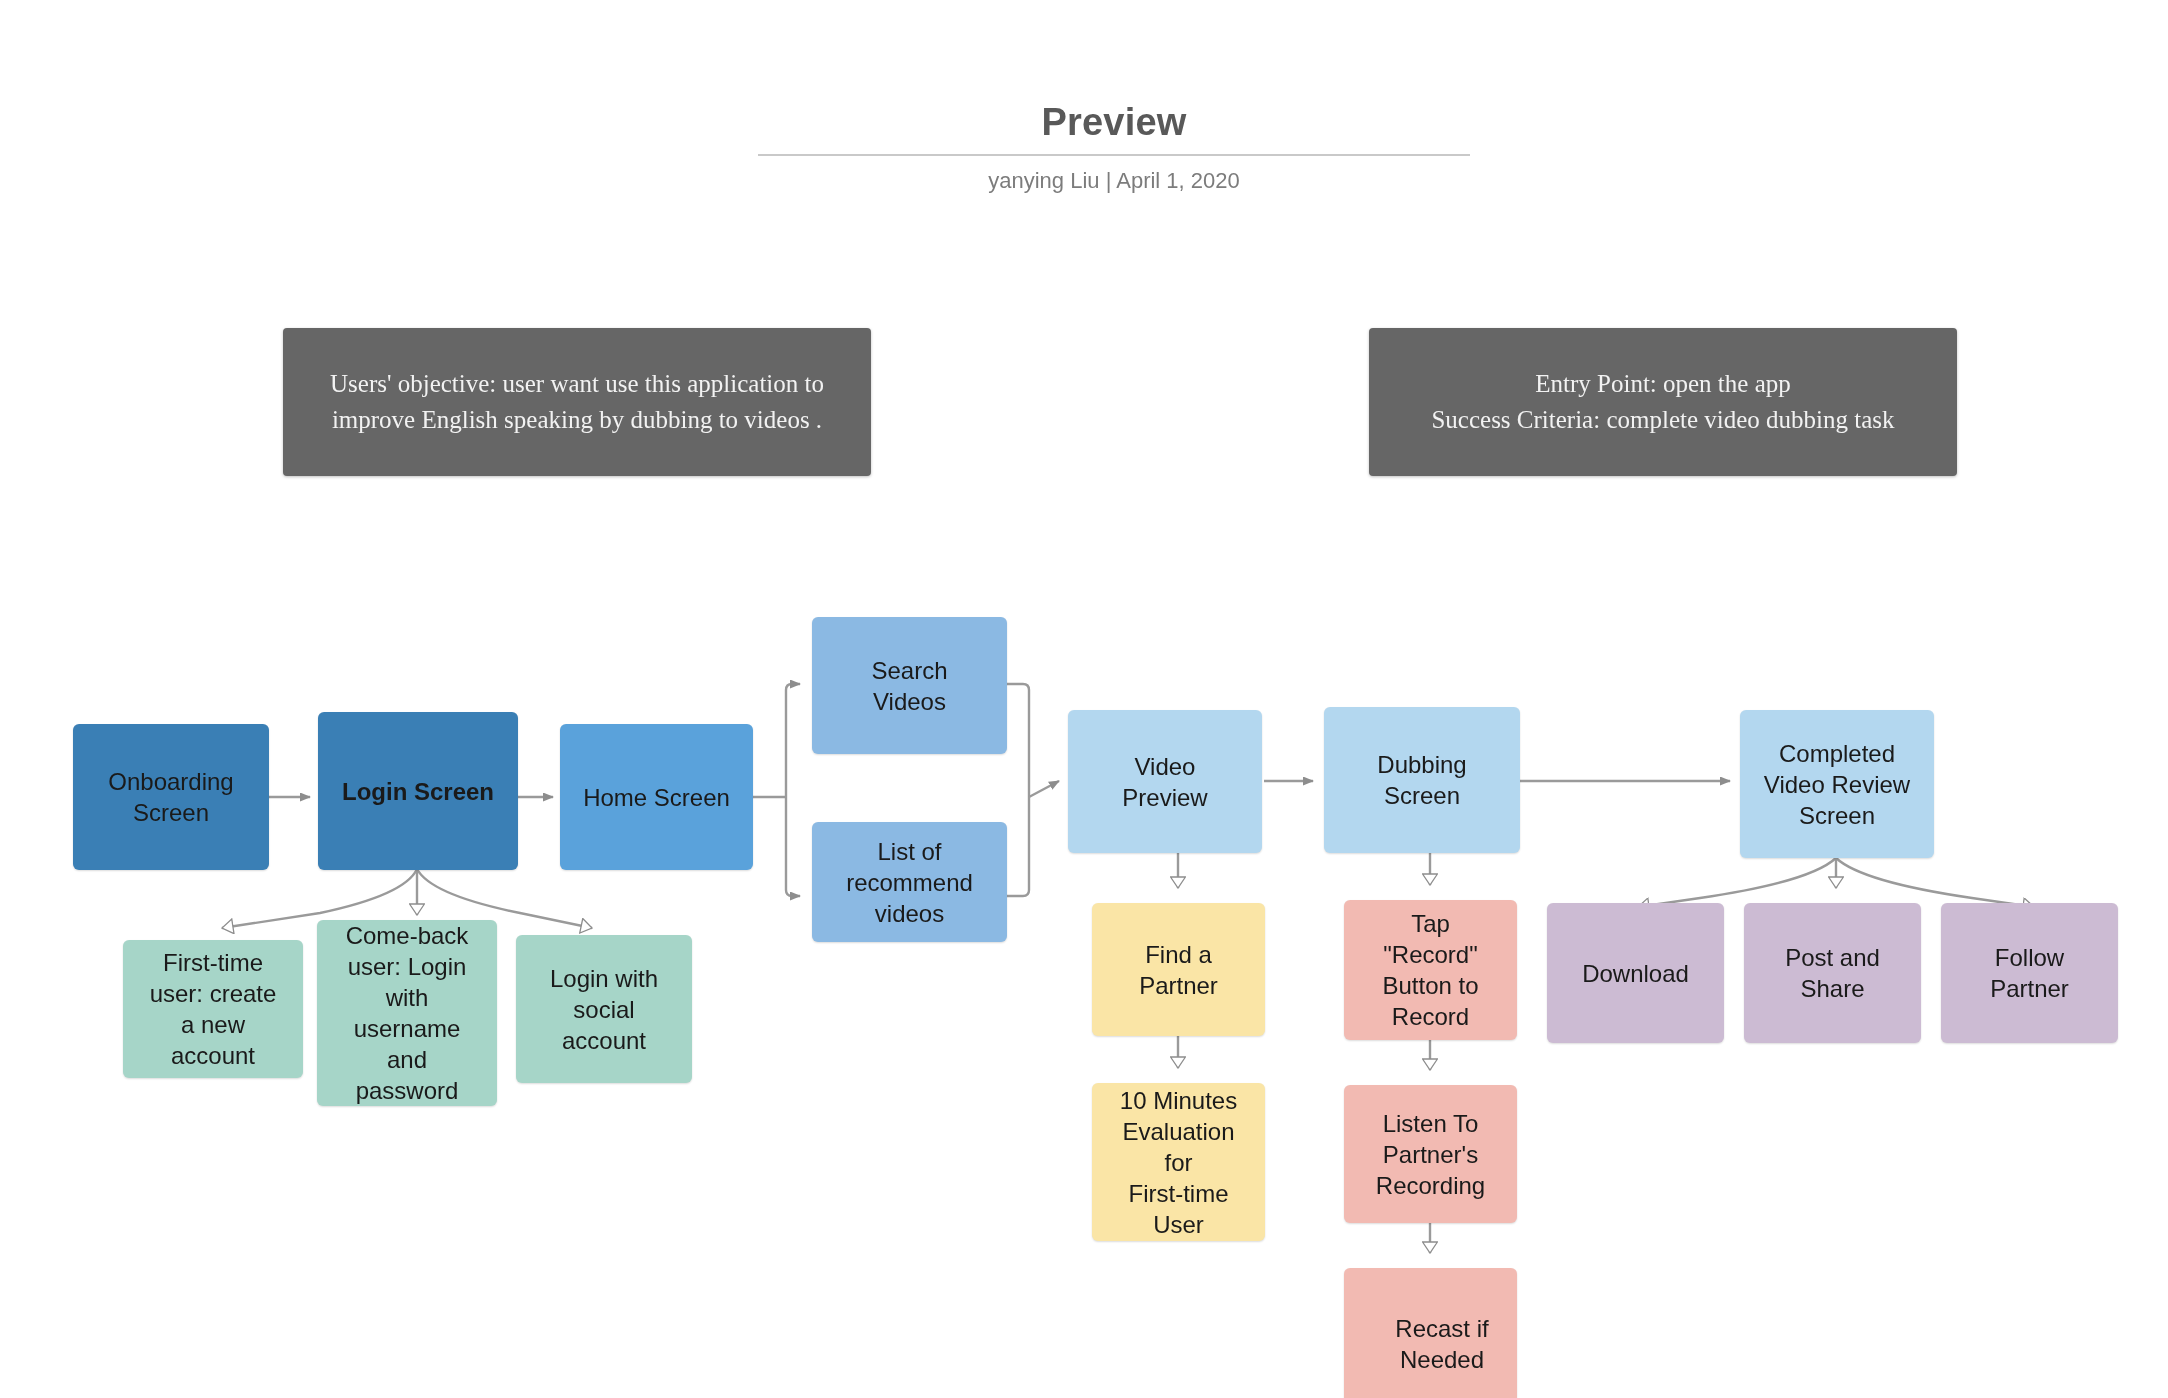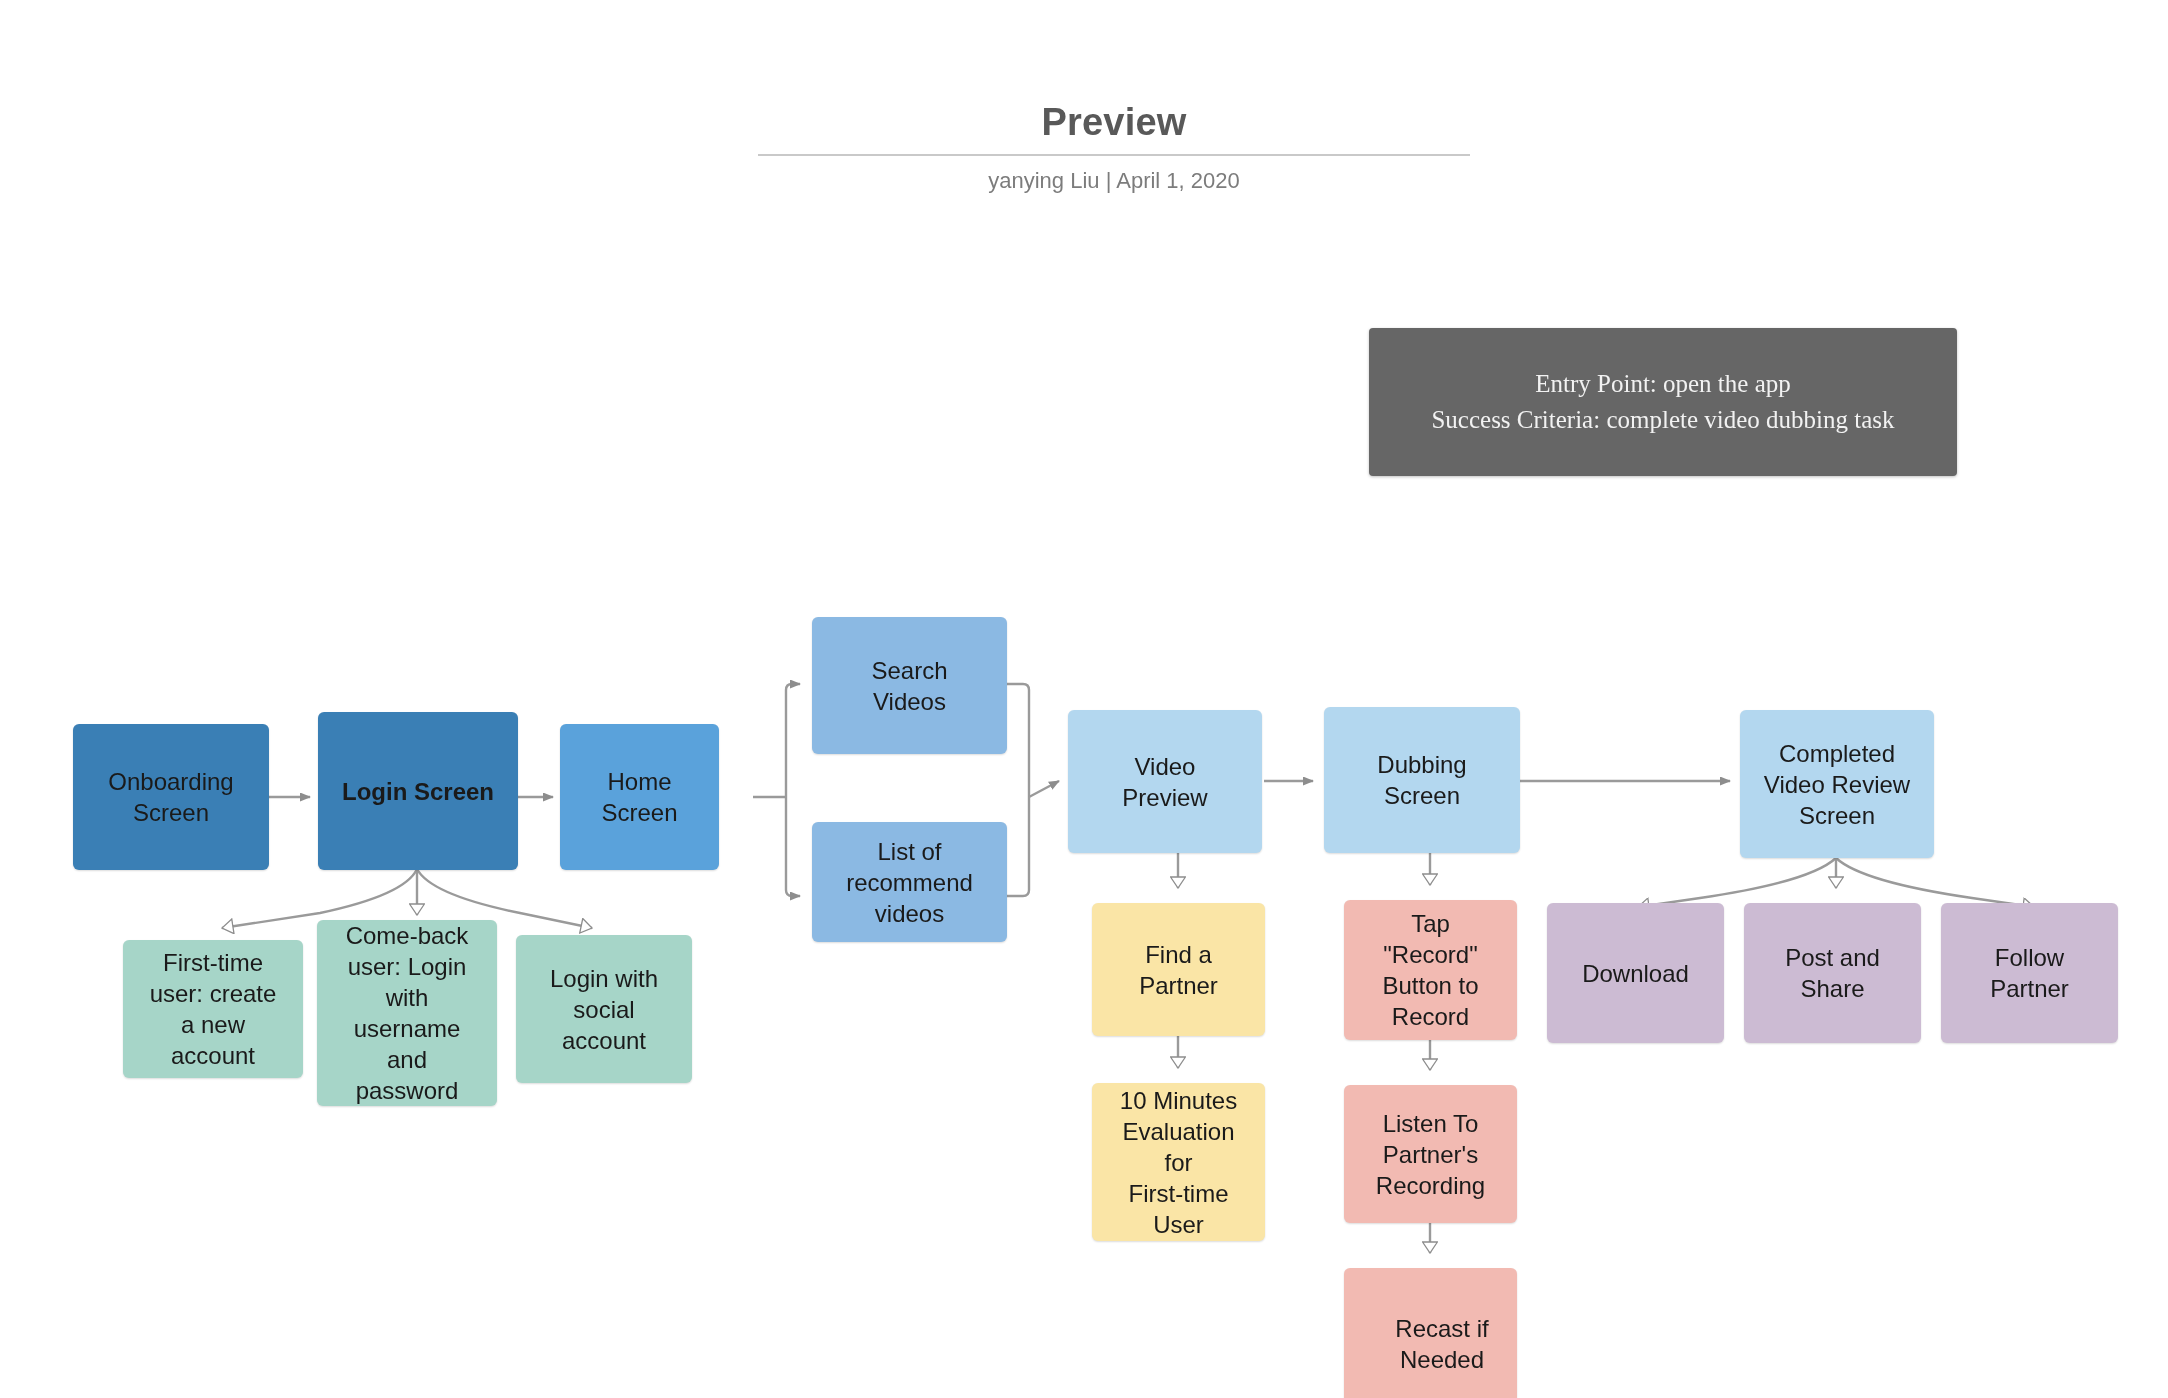--- a/index.html
+++ b/index.html
@@ -100,20 +100,21 @@
 <body>
 
 <div id="canvas">
 
   <div id="header">
     <div id="doc-title">Preview</div>
     <div id="title-rule"></div>
     <div id="doc-byline">yanying Liu  |  April 1, 2020</div>
   </div>
 
+  <div class="note" style="left:283px; top:328px; width:588px; height:148px;">Users' objective: user want use this application to improve English speaking by dubbing to videos .</div>
 
   <div class="note" style="left:1369px; top:328px; width:588px; height:148px;">Entry Point: open the app<br>Success Criteria: complete video dubbing task</div>
 
   <svg id="wires" viewBox="0 0 2168 1398" xmlns="http://www.w3.org/2000/svg">
     <defs>
       <marker id="solidArrow" markerWidth="11" markerHeight="9" refX="10" refY="4.5" orient="auto" markerUnits="userSpaceOnUse">
         <path d="M0,0 L11,4.5 L0,9 z" fill="#8d8d8d"></path>
       </marker>
       <marker id="hollowArrow" markerWidth="13" markerHeight="16" refX="12" refY="8" orient="auto" markerUnits="userSpaceOnUse">
         <path d="M1,0.6 L12,8 L1,15.4 z" fill="#ffffff" stroke="#8d8d8d" stroke-width="1.3"></path>
@@ -157,21 +158,21 @@
       <path d="M1836,858 L1836,888" marker-end="url(#hollowArrow)"></path>
       <path d="M1836,858 Q1810,882 1700,898 L1638,907" marker-end="url(#hollowArrow)"></path>
       <path d="M1836,858 Q1862,882 1972,898 L2034,907" marker-end="url(#hollowArrow)"></path>
     </g>
   </svg>
 
   <div class="node n-darkblue" style="left:73px; top:724px; width:196px; height:146px;">Onboarding<br>Screen</div>
 
   <div class="node n-darkblue" style="left:318px; top:712px; width:200px; height:158px;font-weight:bold;">Login Screen</div>
 
-  <div class="node n-midblue" style="left:560px; top:724px; width:159px; height:146px;">Home Screen</div>
+  <div class="node n-midblue" style="left:560px; top:724px; width:193px; height:146px;">Home Screen</div>
 
   <div class="node n-softblue" style="left:812px; top:617px; width:195px; height:137px;">Search<br>Videos</div>
 
   <div class="node n-softblue" style="left:812px; top:822px; width:195px; height:120px;">List of<br>recommend<br>videos</div>
 
   <div class="node n-paleblue" style="left:1068px; top:710px; width:194px; height:143px;padding-left:8px;">Video<br>Preview</div>
 
   <div class="node n-paleblue" style="left:1324px; top:707px; width:196px; height:146px;">Dubbing<br>Screen</div>
 
   <div class="node n-paleblue" style="left:1740px; top:710px; width:194px; height:148px;">Completed<br>Video Review<br>Screen</div>

